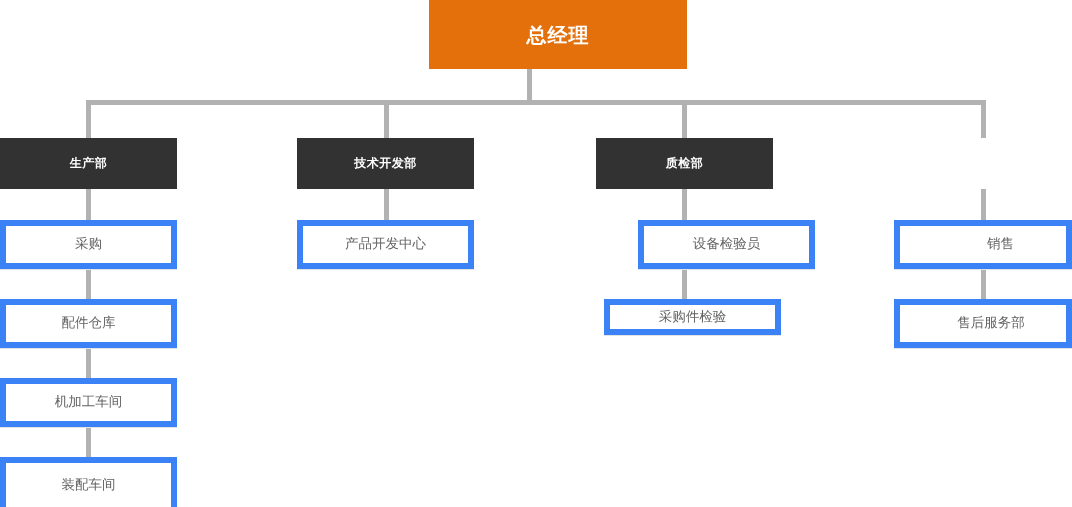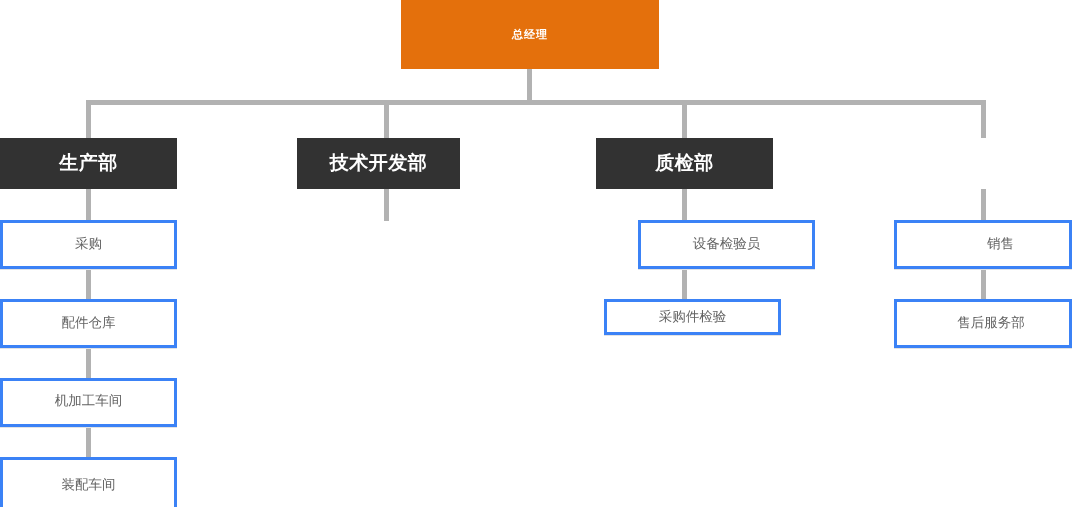--- a/index.html
+++ b/index.html
@@ -38,39 +38,40 @@
     display: flex;
     align-items: center;
     justify-content: center;
     text-align: center;
     line-height: 1.2;
   }
 
   .node-root {
     background: #e4700c;
     color: #ffffff;
-    font-size: 11px;
+    font-size: 20px;
     font-weight: bold;
     letter-spacing: 1px;
+    margin-left: 28px;
   }
 
   .node-dept {
     background: #323232;
     color: #ffffff;
-    font-size: 19px;
+    font-size: 12px;
     font-weight: bold;
     letter-spacing: 0.5px;
   }
 
   .node-sub {
     background: #ffffff;
     color: #636363;
     font-size: 13.5px;
     font-weight: normal;
-    border: 3px solid #3b82f6;
+    border: 6px solid #3b82f6;
     box-shadow: 0 1px 0 0 #e3e3e3;
   }
 </style>
 </head>
 <body>
 
 <div id="org-chart">
 
   <div class="conn conn-v" style="left:527px; top:69px; height:35px;"></div>
 
@@ -91,33 +92,34 @@
   <div class="conn conn-v" style="left:682px; top:189px; height:32px;"></div>
   <div class="conn conn-v" style="left:682px; top:268px; height:32px;"></div>
 
   <div class="conn conn-v" style="left:981px; top:189px; height:32px;"></div>
   <div class="conn conn-v" style="left:981px; top:268px; height:32px;"></div>
 
   <div class="node node-root" style="left:401px; top:0px; width:258px; height:69px;">总经理</div>
 
   <div class="node node-dept" style="left:0px; top:138px; width:177px; height:51px;">生产部</div>
 
-  <div class="node node-dept" style="left:297px; top:138px; width:163px; height:51px;">技术开发部</div>
+  <div class="node node-dept" style="left:297px; top:138px; width:177px; height:51px;">技术开发部</div>
 
   <div class="node node-dept" style="left:596px; top:138px; width:177px; height:51px;">质检部</div>
 
 
   <div class="node node-sub" style="left:0px; top:220px; width:177px; height:49px;">采购</div>
 
   <div class="node node-sub" style="left:0px; top:299px; width:177px; height:49px;">配件仓库</div>
 
-  <div class="node node-sub" style="left:0px; top:378px; width:177px; height:49px;font-family:Liberation Mono, monospace;">机加工车间</div>
+  <div class="node node-sub" style="left:0px; top:378px; width:177px; height:49px;">机加工车间</div>
 
   <div class="node node-sub" style="left:0px; top:457px; width:177px; height:57px;">装配车间</div>
 
+  <div class="node node-sub" style="left:297px; top:220px; width:177px; height:49px;">产品开发中心</div>
 
   <div class="node node-sub" style="left:596px; top:220px; width:177px; height:49px;margin-left:42px;">设备检验员</div>
 
   <div class="node node-sub" style="left:596px; top:299px; width:177px; height:36px;margin-left:8px;">采购件检验</div>
 
   <div class="node node-sub" style="left:894px; top:220px; width:178px; height:49px;padding-left:35px;">销售</div>
 
   <div class="node node-sub" style="left:894px; top:299px; width:178px; height:49px;padding-left:16px;">售后服务部</div>
 
 </div>

